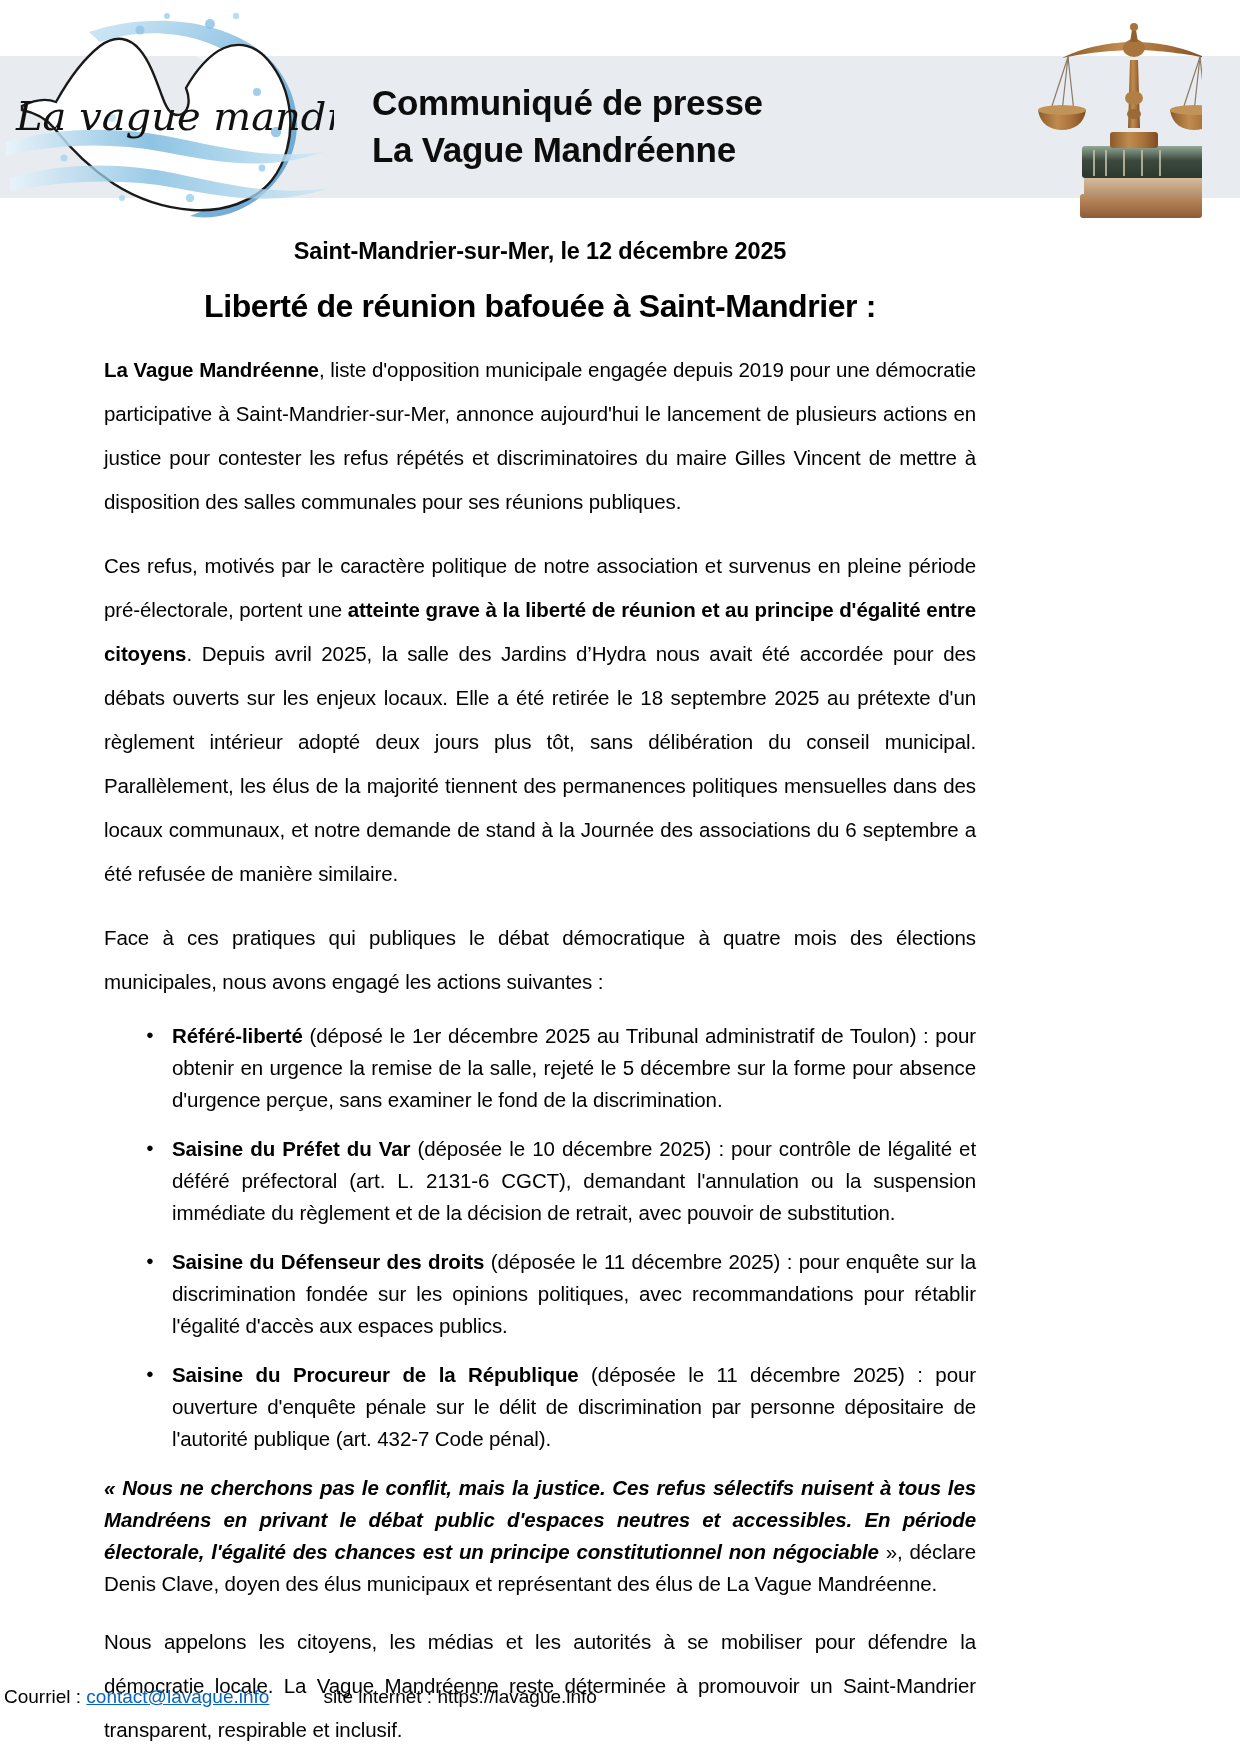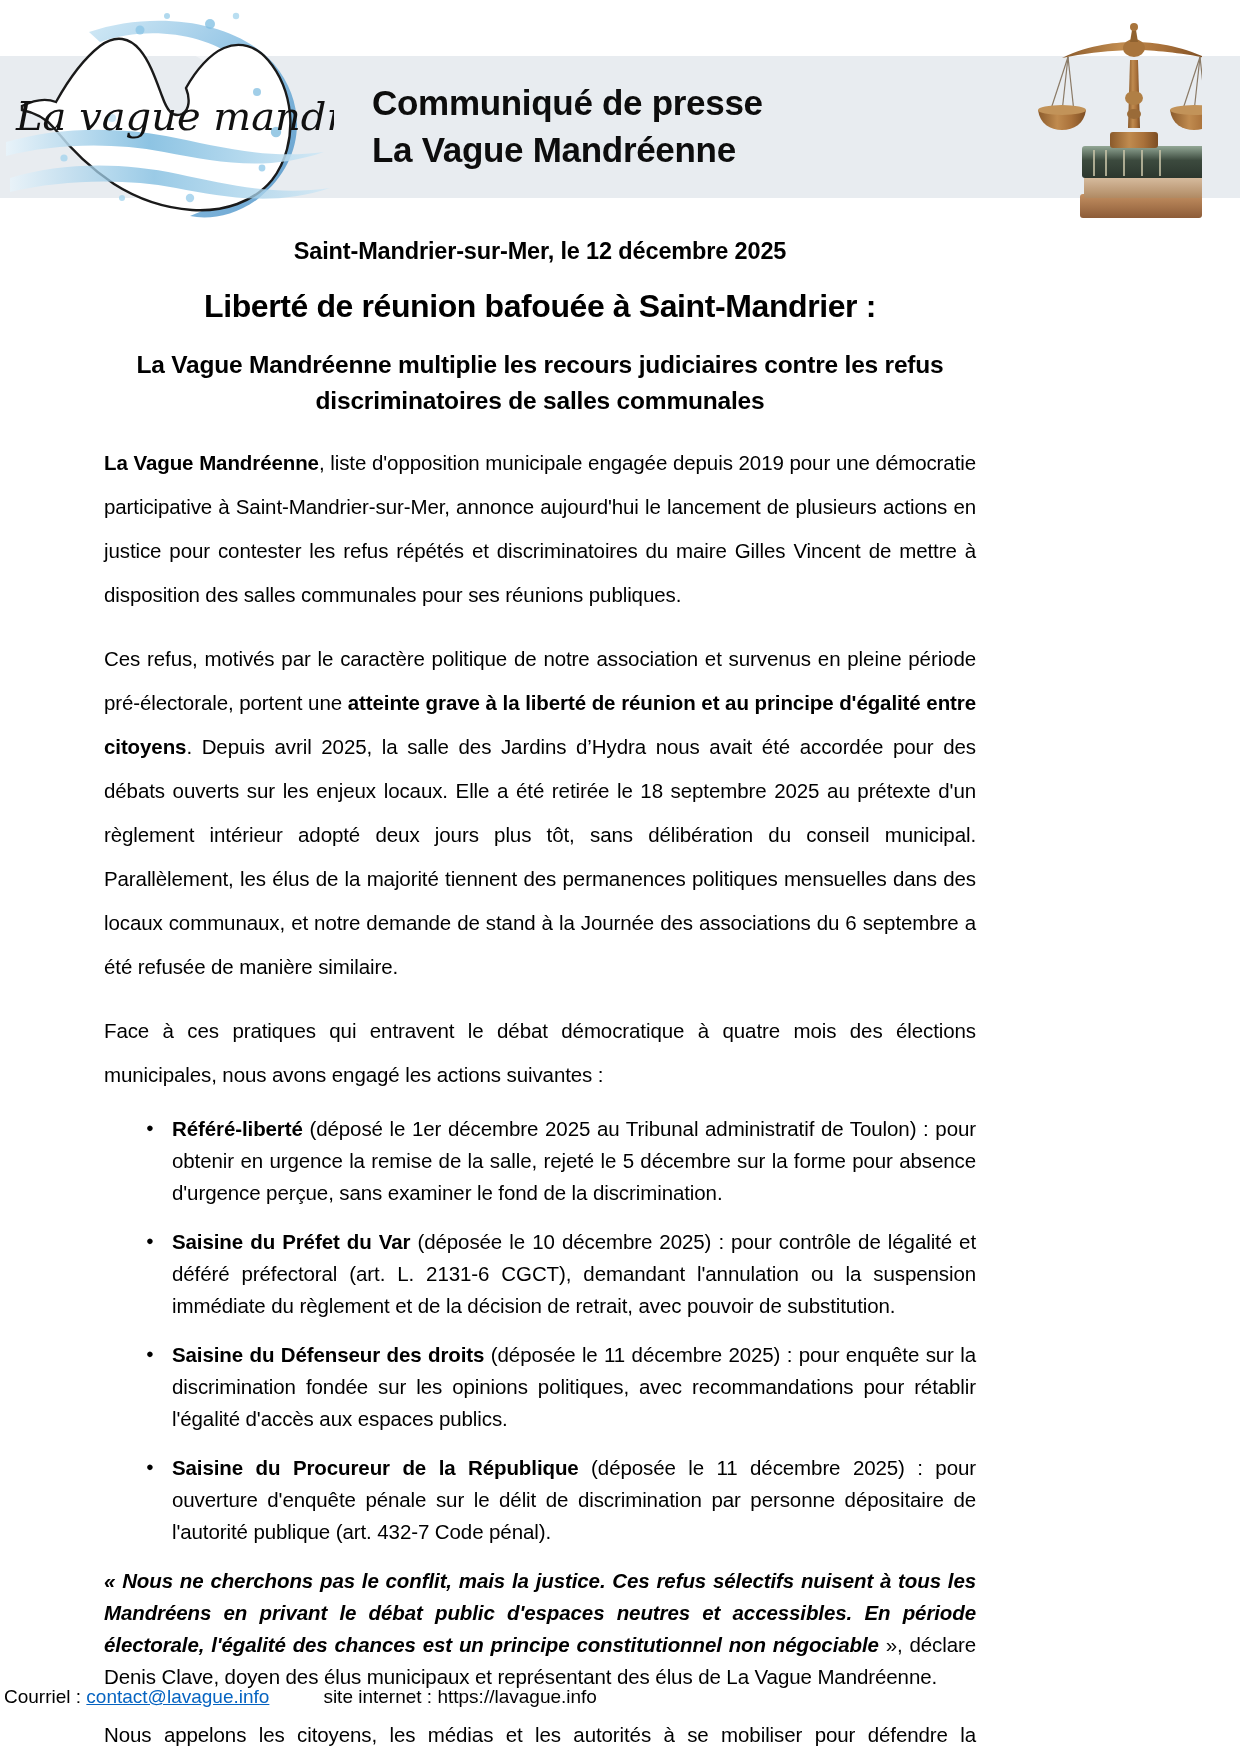--- a/index.html
+++ b/index.html
@@ -296,27 +296,26 @@
 
   </div>
 </div>
 
 <div class="doc">
 
   <div class="dateline">Saint-Mandrier-sur-Mer, le 12 décembre 2025</div>
 
   <h1 class="title-main">Liberté de réunion bafouée à Saint-Mandrier :</h1>
 
-  <h2 class="title-sub">La Vague Mandréenne multiplie les recours judiciaires contre les refus discriminatoires de salles communales</h2>
 
   <p class="para"><span class="b">La Vague Mandréenne</span><span>, liste d'opposition municipale engagée depuis 2019 pour une démocratie participative à Saint-Mandrier-sur-Mer, annonce aujourd'hui le lancement de plusieurs actions en justice pour contester les refus répétés et discriminatoires du maire Gilles Vincent de mettre à disposition des salles communales pour ses réunions publiques.</span></p>
 
   <p class="para"><span>Ces refus, motivés par le caractère politique de notre association et survenus en pleine période pré-électorale, portent une </span><span class="b">atteinte grave à la liberté de réunion et au principe d'égalité entre citoyens</span><span>. Depuis avril 2025, la salle des Jardins d’Hydra nous avait été accordée pour des débats ouverts sur les enjeux locaux. Elle a été retirée le 18 septembre 2025 au prétexte d'un règlement intérieur adopté deux jours plus tôt, sans délibération du conseil municipal. Parallèlement, les élus de la majorité tiennent des permanences politiques mensuelles dans des locaux communaux, et notre demande de stand à la Journée des associations du 6 septembre a été refusée de manière similaire.</span></p>
 
-  <p class="para">Face à ces pratiques qui entravent le débat démocratique à quatre mois des élections municipales, nous avons engagé les actions suivantes :</p>
+  <p class="para">Face à ces pratiques qui publiques le débat démocratique à quatre mois des élections municipales, nous avons engagé les actions suivantes :</p>
 
   <ul class="actions">
     <li><span class="b">Référé-liberté</span><span> (déposé le 1er décembre 2025 au Tribunal administratif de Toulon) : pour obtenir en urgence la remise de la salle, rejeté le 5 décembre sur la forme pour absence d'urgence perçue, sans examiner le fond de la discrimination.</span></li>
     <li><span class="b">Saisine du Préfet du Var</span><span> (déposée le 10 décembre 2025) : pour contrôle de légalité et déféré préfectoral (art. L. 2131-6 CGCT), demandant l'annulation ou la suspension immédiate du règlement et de la décision de retrait, avec pouvoir de substitution.</span></li>
     <li><span class="b">Saisine du Défenseur des droits</span><span> (déposée le 11 décembre 2025) : pour enquête sur la discrimination fondée sur les opinions politiques, avec recommandations pour rétablir l'égalité d'accès aux espaces publics.</span></li>
     <li><span class="b">Saisine du Procureur de la République</span><span> (déposée le 11 décembre 2025) : pour ouverture d'enquête pénale sur le délit de discrimination par personne dépositaire de l'autorité publique (art. 432-7 Code pénal).</span></li>
   </ul>
 
   <p class="quote"><span class="qi">« </span><span class="qi">Nous ne cherchons pas le conflit, mais la justice. Ces refus sélectifs nuisent à tous les Mandréens en privant le débat public d'espaces neutres et accessibles. En période électorale, l'égalité des chances est un principe constitutionnel non négociable</span><span> », déclare Denis Clave, doyen des élus municipaux et représentant des élus de La Vague Mandréenne.</span></p>
 

